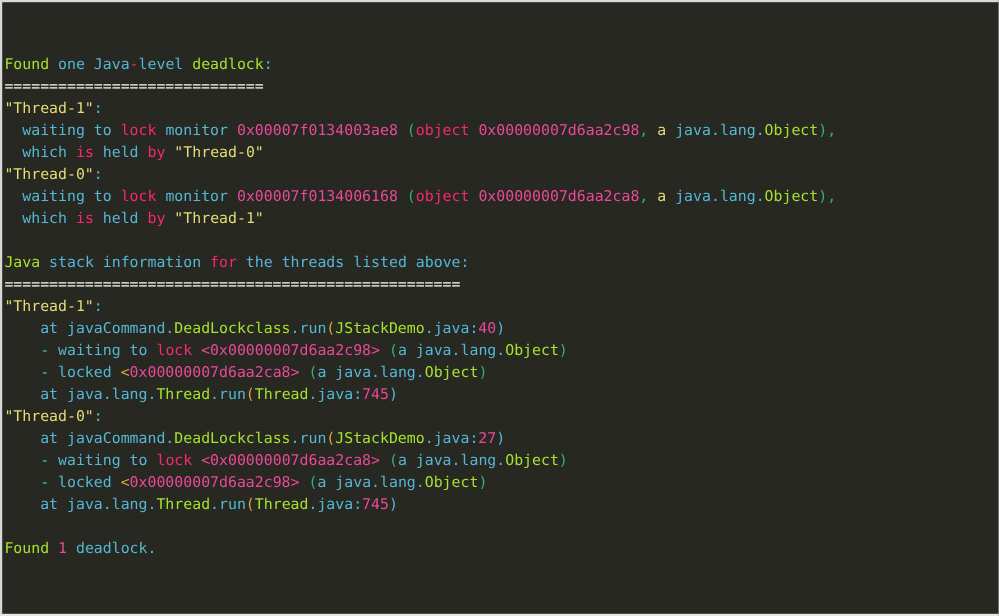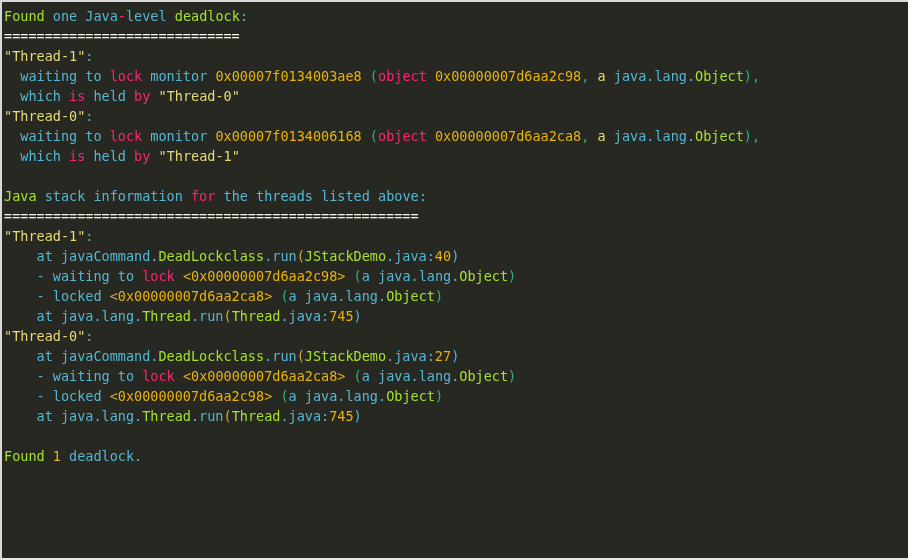--- a/index.html
+++ b/index.html
@@ -21,30 +21,31 @@
     overflow: hidden;
     font-family: "DejaVu Sans Mono", "Liberation Mono", monospace;
     font-size: 13.5px;
     line-height: 20px;
     letter-spacing: 0px;
     -webkit-font-smoothing: antialiased;
   }
   #console {
     padding: 4px 16px 0 2px;
     white-space: pre;
+    margin-top: 43px;
   }
   .line {
     height: 20px;
     white-space: pre;
   }
   
   .c-green    { color: #a6e22e; }   
   .c-cyan     { color: #54b7d4; }   
   .c-red      { color: #f92672; }   
-  .c-purple   { color: #eab308; }   
+  .c-purple   { color: #ec4899; }   
   .c-yellow   { color: #e6db74; }   
   .c-white    { color: #f6f2e7; }   
   .c-orange   { color: #d8a93c; }   
   .c-teal     { color: #35b07b; }   
 </style>
 </head>
 <body>
 
 <div id="terminal">
   <div id="console"><div class="line"><span class="c-green">Found</span><span class="c-cyan"> </span><span class="c-cyan">one</span><span class="c-cyan"> </span><span class="c-cyan">Java</span><span class="c-red">-</span><span class="c-cyan">level</span><span class="c-cyan"> </span><span class="c-green">deadlock</span><span class="c-cyan">:</span></div><div class="line"><span class="c-white">=============================</span></div><div class="line"><span class="c-yellow">"Thread-1"</span><span class="c-cyan">:</span></div><div class="line"><span class="c-cyan">  waiting</span><span class="c-cyan"> </span><span class="c-cyan">to</span><span class="c-cyan"> </span><span class="c-red">lock</span><span class="c-cyan"> </span><span class="c-cyan">monitor</span><span class="c-cyan"> </span><span class="c-purple">0x00007f0134003ae8</span><span class="c-cyan"> </span><span class="c-teal">(</span><span class="c-red">object</span><span class="c-cyan"> </span><span class="c-purple">0x00000007d6aa2c98</span><span class="c-teal">,</span><span class="c-cyan"> </span><span class="c-yellow">a</span><span class="c-cyan"> </span><span class="c-cyan">java.lang.</span><span class="c-green">Object</span><span class="c-teal">)</span><span class="c-teal">,</span></div><div class="line"><span class="c-cyan">  which</span><span class="c-cyan"> </span><span class="c-red">is</span><span class="c-cyan"> </span><span class="c-cyan">held</span><span class="c-cyan"> </span><span class="c-red">by</span><span class="c-cyan"> </span><span class="c-yellow">"Thread-0"</span></div><div class="line"><span class="c-yellow">"Thread-0"</span><span class="c-cyan">:</span></div><div class="line"><span class="c-cyan">  waiting</span><span class="c-cyan"> </span><span class="c-cyan">to</span><span class="c-cyan"> </span><span class="c-red">lock</span><span class="c-cyan"> </span><span class="c-cyan">monitor</span><span class="c-cyan"> </span><span class="c-purple">0x00007f0134006168</span><span class="c-cyan"> </span><span class="c-teal">(</span><span class="c-red">object</span><span class="c-cyan"> </span><span class="c-purple">0x00000007d6aa2ca8</span><span class="c-teal">,</span><span class="c-cyan"> </span><span class="c-yellow">a</span><span class="c-cyan"> </span><span class="c-cyan">java.lang.</span><span class="c-green">Object</span><span class="c-teal">)</span><span class="c-teal">,</span></div><div class="line"><span class="c-cyan">  which</span><span class="c-cyan"> </span><span class="c-red">is</span><span class="c-cyan"> </span><span class="c-cyan">held</span><span class="c-cyan"> </span><span class="c-red">by</span><span class="c-cyan"> </span><span class="c-yellow">"Thread-1"</span></div><div class="line">&nbsp;</div><div class="line"><span class="c-green">Java</span><span class="c-cyan"> </span><span class="c-cyan">stack</span><span class="c-cyan"> </span><span class="c-cyan">information</span><span class="c-cyan"> </span><span class="c-red">for</span><span class="c-cyan"> </span><span class="c-cyan">the</span><span class="c-cyan"> </span><span class="c-cyan">threads</span><span class="c-cyan"> </span><span class="c-cyan">listed</span><span class="c-cyan"> </span><span class="c-cyan">above</span><span class="c-cyan">:</span></div><div class="line"><span class="c-white">===================================================</span></div><div class="line"><span class="c-yellow">"Thread-1"</span><span class="c-cyan">:</span></div><div class="line"><span class="c-cyan">    at</span><span class="c-cyan"> </span><span class="c-cyan">javaCommand.</span><span class="c-green">DeadLockclass</span><span class="c-cyan">.run</span><span class="c-orange">(</span><span class="c-green">JStackDemo</span><span class="c-cyan">.java</span><span class="c-cyan">:</span><span class="c-purple">40</span><span class="c-cyan">)</span></div><div class="line"><span class="c-cyan">    - waiting</span><span class="c-cyan"> </span><span class="c-cyan">to</span><span class="c-cyan"> </span><span class="c-red">lock</span><span class="c-cyan"> </span><span class="c-purple">&lt;0x00000007d6aa2c98&gt;</span><span class="c-cyan"> </span><span class="c-teal">(</span><span class="c-cyan">a</span><span class="c-cyan"> </span><span class="c-cyan">java.lang.</span><span class="c-green">Object</span><span class="c-teal">)</span></div><div class="line"><span class="c-cyan">    - locked</span><span class="c-cyan"> </span><span class="c-orange">&lt;</span><span class="c-purple">0x00000007d6aa2ca8</span><span class="c-purple">&gt;</span><span class="c-cyan"> </span><span class="c-teal">(</span><span class="c-cyan">a</span><span class="c-cyan"> </span><span class="c-cyan">java.lang.</span><span class="c-green">Object</span><span class="c-teal">)</span></div><div class="line"><span class="c-cyan">    at</span><span class="c-cyan"> </span><span class="c-cyan">java.lang.</span><span class="c-green">Thread</span><span class="c-cyan">.run</span><span class="c-orange">(</span><span class="c-green">Thread</span><span class="c-cyan">.java</span><span class="c-cyan">:</span><span class="c-purple">745</span><span class="c-cyan">)</span></div><div class="line"><span class="c-yellow">"Thread-0"</span><span class="c-cyan">:</span></div><div class="line"><span class="c-cyan">    at</span><span class="c-cyan"> </span><span class="c-cyan">javaCommand.</span><span class="c-green">DeadLockclass</span><span class="c-cyan">.run</span><span class="c-orange">(</span><span class="c-green">JStackDemo</span><span class="c-cyan">.java</span><span class="c-cyan">:</span><span class="c-purple">27</span><span class="c-cyan">)</span></div><div class="line"><span class="c-cyan">    - waiting</span><span class="c-cyan"> </span><span class="c-cyan">to</span><span class="c-cyan"> </span><span class="c-red">lock</span><span class="c-cyan"> </span><span class="c-purple">&lt;0x00000007d6aa2ca8&gt;</span><span class="c-cyan"> </span><span class="c-teal">(</span><span class="c-cyan">a</span><span class="c-cyan"> </span><span class="c-cyan">java.lang.</span><span class="c-green">Object</span><span class="c-teal">)</span></div><div class="line"><span class="c-cyan">    - locked</span><span class="c-cyan"> </span><span class="c-orange">&lt;</span><span class="c-purple">0x00000007d6aa2c98</span><span class="c-purple">&gt;</span><span class="c-cyan"> </span><span class="c-teal">(</span><span class="c-cyan">a</span><span class="c-cyan"> </span><span class="c-cyan">java.lang.</span><span class="c-green">Object</span><span class="c-teal">)</span></div><div class="line"><span class="c-cyan">    at</span><span class="c-cyan"> </span><span class="c-cyan">java.lang.</span><span class="c-green">Thread</span><span class="c-cyan">.run</span><span class="c-orange">(</span><span class="c-green">Thread</span><span class="c-cyan">.java</span><span class="c-cyan">:</span><span class="c-purple">745</span><span class="c-cyan">)</span></div><div class="line">&nbsp;</div><div class="line"><span class="c-green">Found</span><span class="c-cyan"> </span><span class="c-purple">1</span><span class="c-cyan"> </span><span class="c-cyan">deadlock</span><span class="c-cyan">.</span></div></div>

